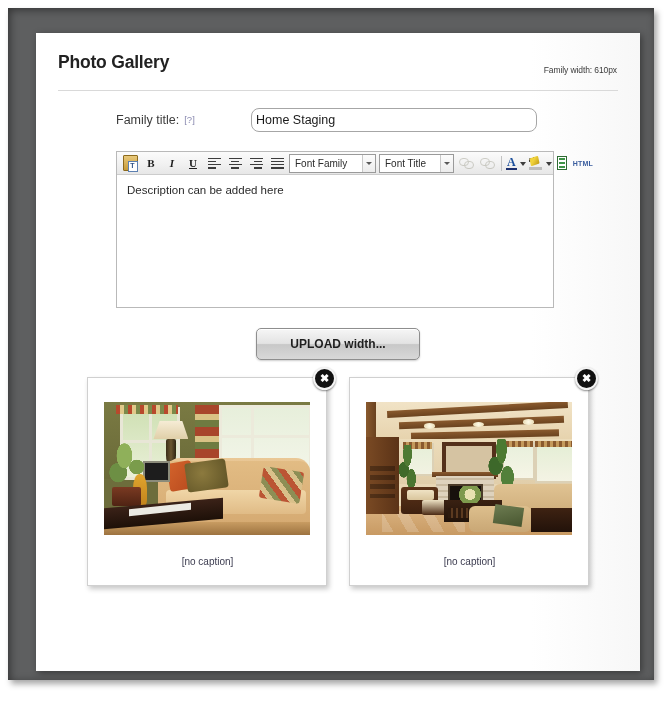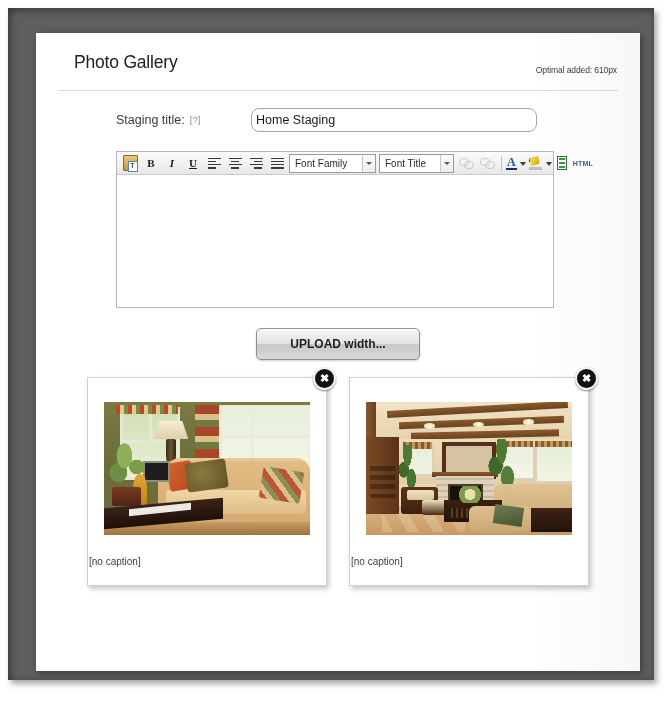--- a/index.html
+++ b/index.html
@@ -40,23 +40,23 @@
 
   
   .page-header {
     position: relative;
     margin: 19px 22px 0 22px;
     height: 38px;
     border-bottom: 1px solid #d9d9d9;
   }
   .page-title {
     position: absolute;
-    left: 16px; top: 0;
+    left: 0; top: 0;
     font-size: 17.5px;
-    font-weight: normal;
+    font-weight: bold;
     color: #222222;
     letter-spacing: -0.2px;
   }
   .optimal-width {
     position: absolute;
     right: 1px; top: 13px;
     font-size: 8.5px;
     color: #3a3a3a;
     letter-spacing: -0.1px;
   }
@@ -400,21 +400,21 @@
     left: 16px; top: 24px;
     width: 206px;
     height: 133px;
     overflow: hidden;
     background: #cbb79a;
   }
   .thumb-caption {
     position: absolute;
     left: 1px; right: 0;
     top: 178px;
-    text-align: left;
+    text-align: center;
     font-size: 10px;
     color: #3b3b4f;
   }
 
   
   .p1 { position: absolute; inset: 0; background: #6d6d3c; }
   .p1 .wall-olive { position: absolute; left: 0; top: 0; width: 100%; height: 58%;
       background: linear-gradient(to bottom,#7a7a43,#6a6a38); }
   .p1 .win-l { position: absolute; left: 8%; top: 4%; width: 26%; height: 50%;
       background: linear-gradient(to bottom,#cfe0b4,#eaf0d8); border: 3px solid #e8e6d6; }
@@ -549,28 +549,28 @@
 </head>
 <body>
 
 <div class="frame">
   <div class="frame-inner-shadow"></div>
 
   <div class="page">
 
     <div class="page-header">
       <div class="page-title">Photo Gallery</div>
-      <div class="optimal-width">Optimal added: 610px</div>
+      <div class="optimal-width">Family width: 610px</div>
     </div>
 
     <div class="form-area">
 
       <div class="form-row">
         <div class="field-label">
-          <span>Staging title:</span><a class="help-link">[?]</a>
+          <span>Family title:</span><a class="help-link">[?]</a>
         </div>
         <input class="text-input" type="text" value="Home Staging" style="">
       </div>
 
 
 
       <div class="editor">
         <div class="editor-toolbar">
 
           <div class="tb-btn">
@@ -655,20 +655,21 @@
 
           <div class="table-icon">
               <i></i>
               <i></i>
               <i></i>
             </div>
 
           <div class="html-btn">HTML</div>
         </div>
 
+        <div class="editor-body">Description can be added here</div>
       </div>
 
       <div class="button-row">
         <button class="gray-button">UPLOAD width...</button>
       </div>
 
       <div class="thumb-row">
 
         <div class="thumb-card">
           <div class="delete-badge">✖</div>

